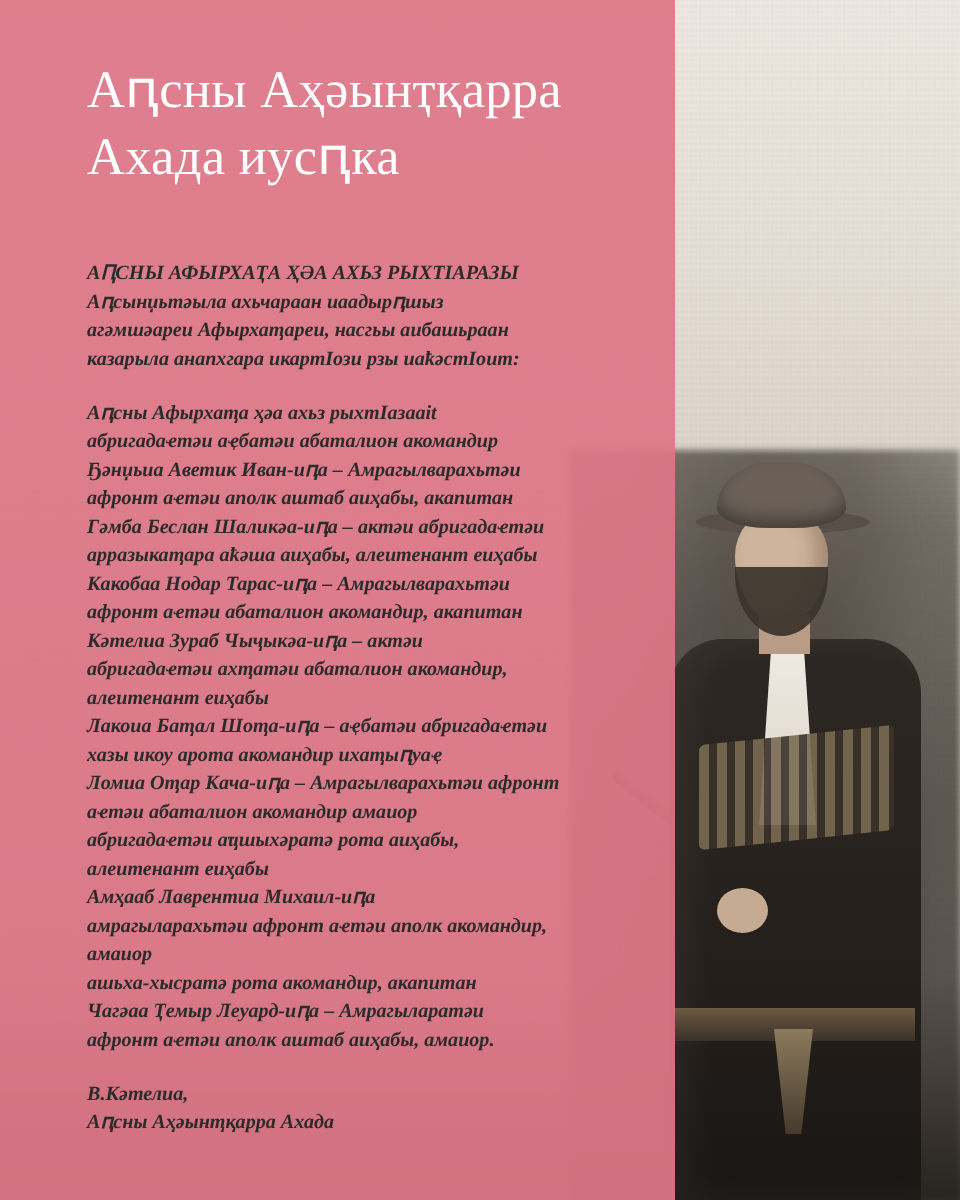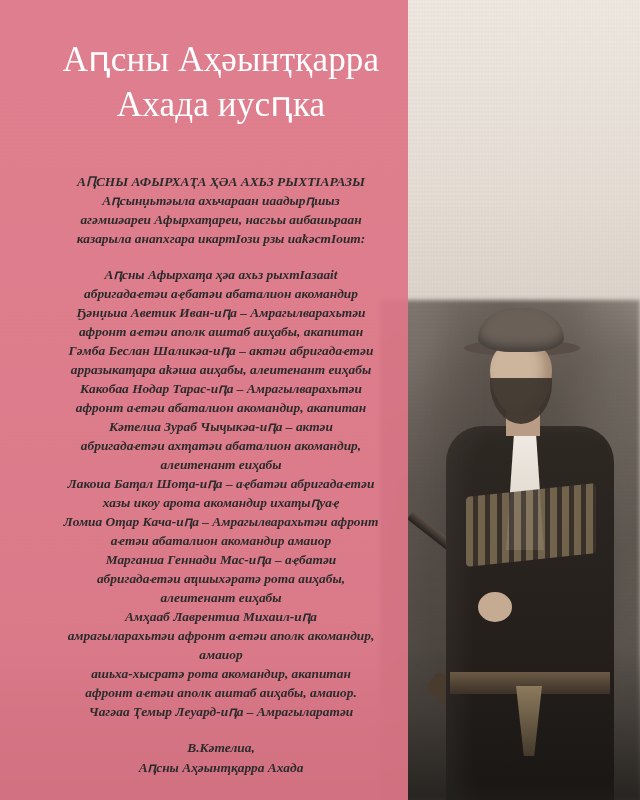--- a/index.html
+++ b/index.html
@@ -130,26 +130,25 @@
     position: absolute; left: 96px; top: 386px; width: 26px; height: 70px;
     background: linear-gradient(180deg, #8c7a5d, #453a2c);
     clip-path: polygon(0 0, 100% 0, 70% 100%, 30% 100%);
   }
 
   
   .panel {
     position: absolute;
     left: 0;
     top: 0;
-    width: 408px;
+    width: 450px;
     height: 800px;
     background: rgba(222, 118, 136, 0.93);
     box-sizing: border-box;
     padding: 38px 24px 0 58px;
-    text-align: center;
   }
   .title {
     color: #ffffff;
     font-family: "Liberation Serif", serif;
     font-size: 35px;
     line-height: 1.28;
     font-weight: 400;
     margin: 0 0 44px 0;
     letter-spacing: .2px;
   }
@@ -216,29 +215,28 @@
         <div>арразыкаҭара аҟәша аиҳабы, алеитенант еиҳабы</div>
         <div>Какобаа Нодар Тарас-иԥа – Амрагылварахьтәи</div>
         <div>афронт аҽтәи абаталион акомандир, акапитан</div>
         <div>Кәтелиа Зураб Чыҷыкәа-иԥа – актәи</div>
         <div>абригадаҽтәи ахҭатәи абаталион акомандир,</div>
         <div>алеитенант еиҳабы</div>
         <div>Лакоиа Баҭал Шоҭа-иԥа – аҿбатәи абригадаҽтәи</div>
         <div>хазы икоу арота акомандир ихаҭыԥуаҿ</div>
         <div>Ломиа Оҭар Кача-иԥа – Амрагылварахьтәи афронт</div>
         <div>аҽтәи абаталион акомандир амаиор</div>
-        <div>Марганиа Геннади Мас-иԥа – аҿбатәи</div>
         <div>абригадаҽтәи аҵшыхәратә рота аиҳабы,</div>
         <div>алеитенант еиҳабы</div>
         <div>Амҳааб Лаврентиа Михаил-иԥа</div>
         <div>амрагыларахьтәи афронт аҽтәи аполк акомандир,</div>
         <div>амаиор</div>
         <div>ашьха-хысратә рота акомандир, акапитан</div>
+        <div>Чагәаа Ҭемыр Леуард-иԥа – Амрагыларатәи</div>
         <div>афронт аҽтәи аполк аштаб аиҳабы, амаиор.</div>
-        <div>Чагәаа Ҭемыр Леуард-иԥа – Амрагыларатәи</div>
       </div>
 
       <div class="para lines">
         <div>В.Кәтелиа,</div>
         <div>Аԥсны Аҳәынҭқарра Ахада</div>
 
       </div>
 
     </div>
   </div>

